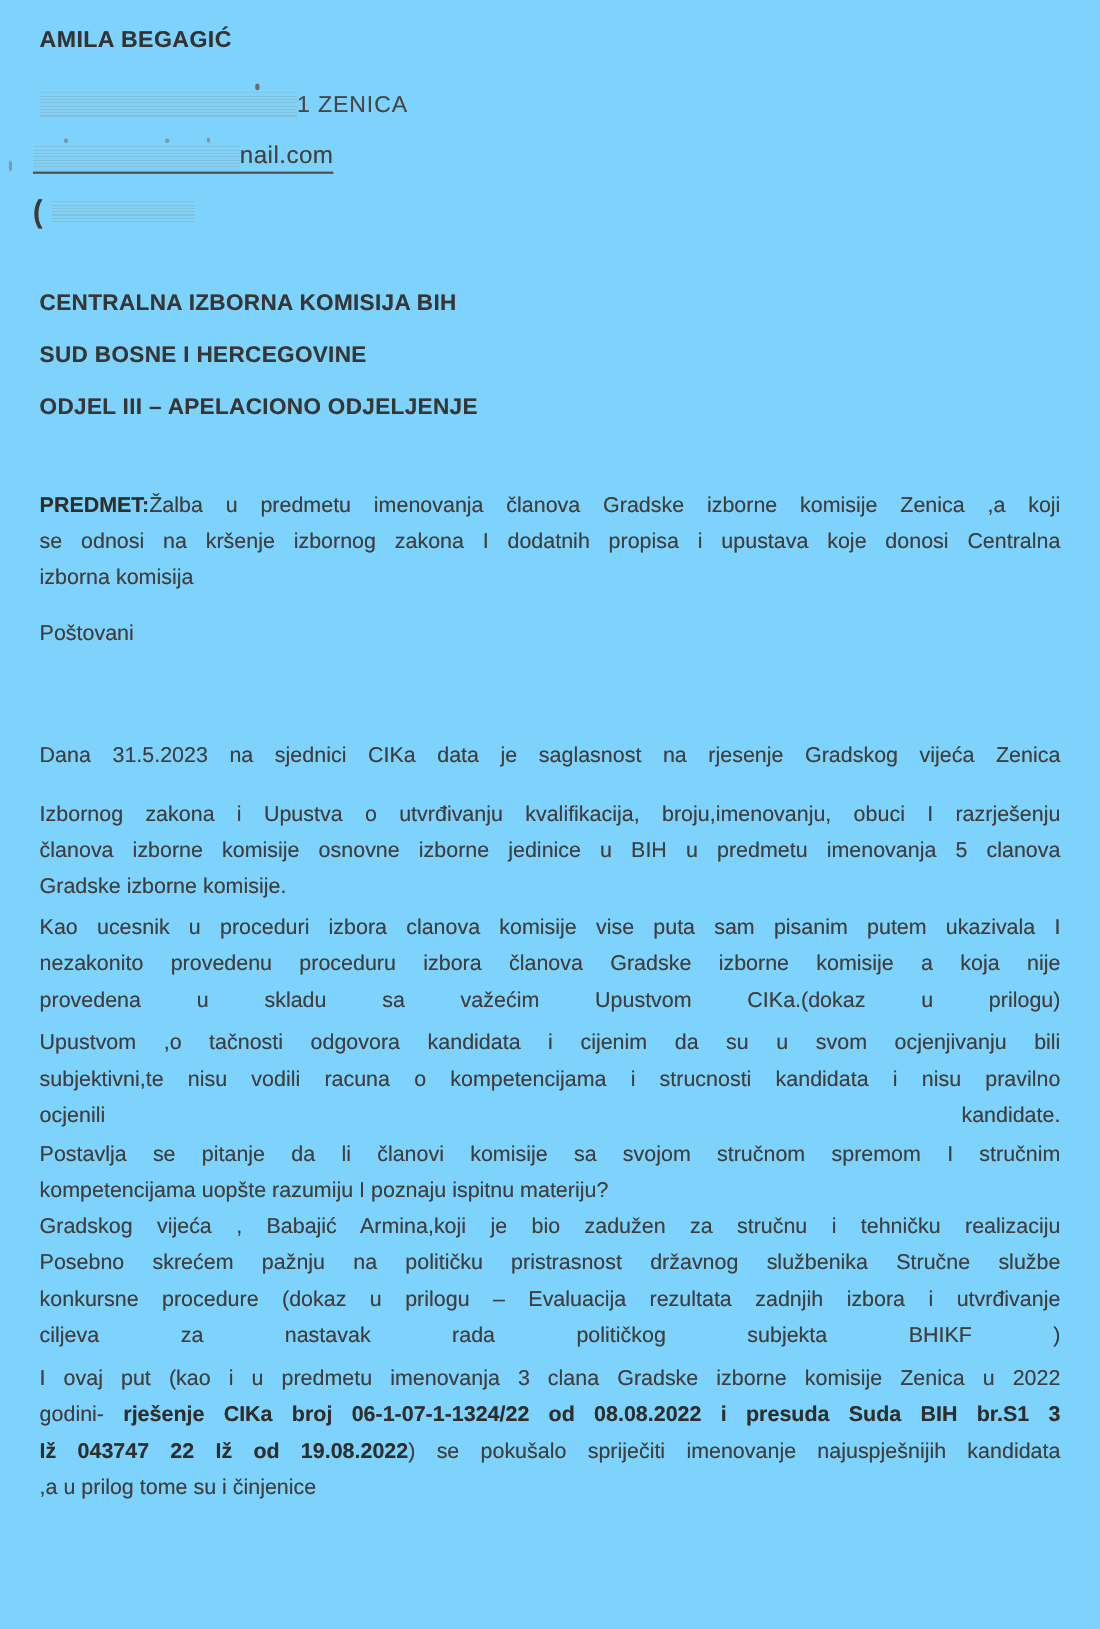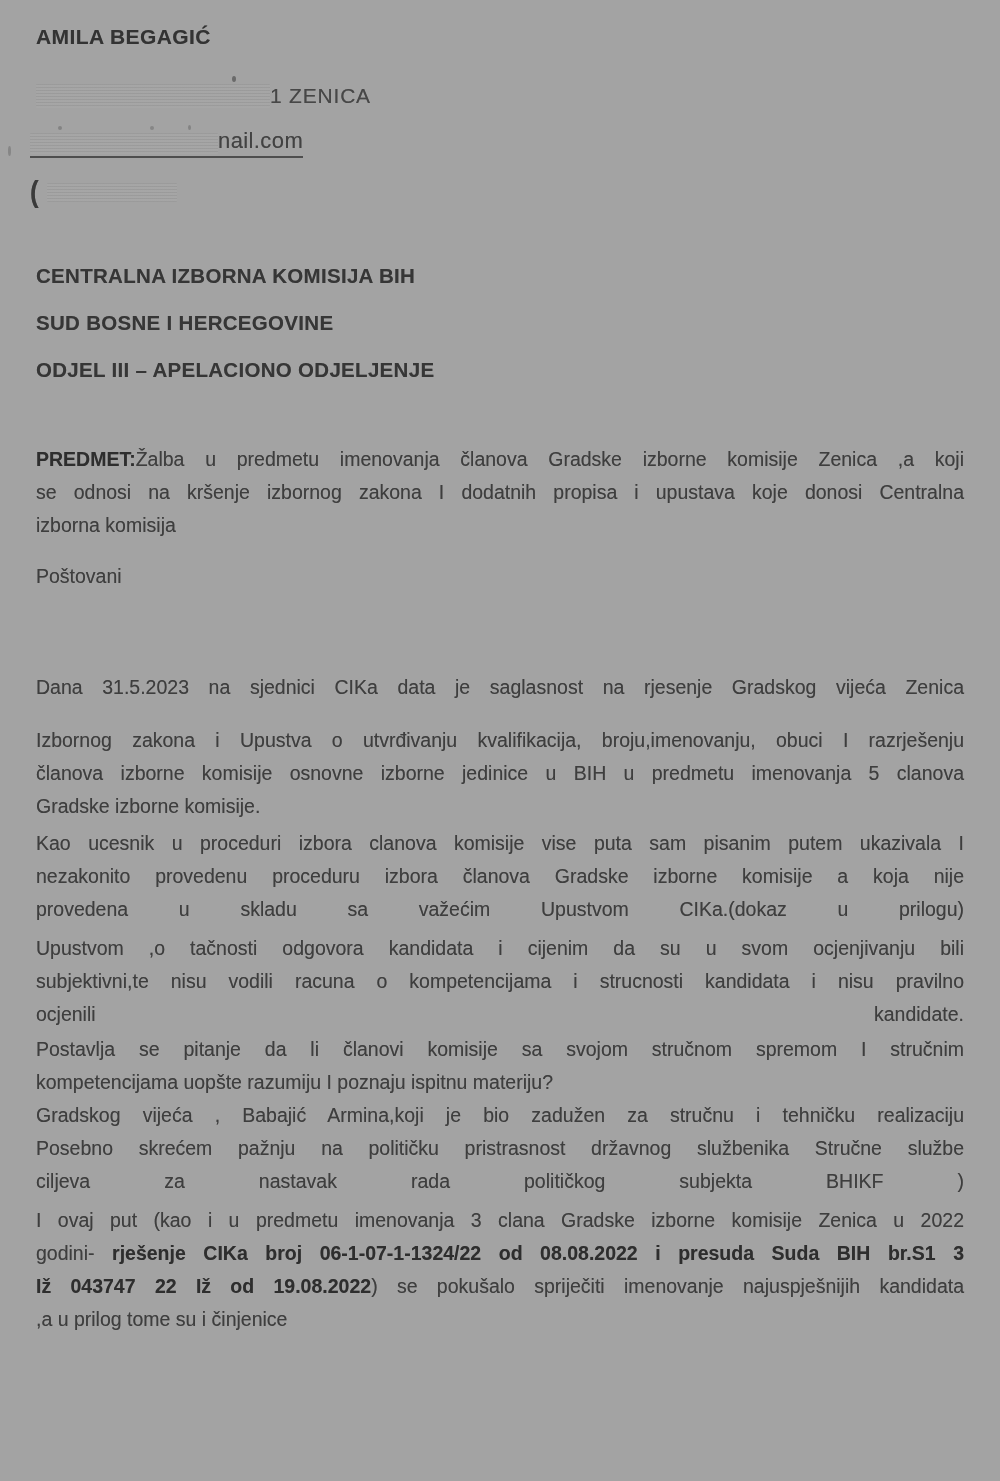--- a/index.html
+++ b/index.html
@@ -1,21 +1,21 @@
 <!DOCTYPE html>
 <html><head>
 <meta charset="utf-8">
 <style>
   * { margin: 0; padding: 0; box-sizing: border-box; }
   html, body { background: #ffffff; }
   .page {
     position: relative;
     width: 1000px;
     height: 1481px;
-    background: #a3a3a3;
+    background: #7dd3fc;
     overflow: hidden;
     font-family: "Liberation Sans", "DejaVu Sans", sans-serif;
     color: #3e3e3e;
     padding: 0 36px;
     text-shadow: 0 0 0.5px rgba(90,90,90,0.65);
   }
 
   
   .sender-name {
     margin-top: 24px;
@@ -185,20 +185,21 @@
       <div class="para" data-name="paragraph-4">
         <div class="ln j" data-name="paragraph-4-line-2"><span data-name="text-segment">Upustvom ,o tačnosti odgovora kandidata i cijenim da su u svom ocjenjivanju bili</span></div>
         <div class="ln j" data-name="paragraph-4-line-3"><span data-name="text-segment">subjektivni,te nisu vodili racuna o kompetencijama i strucnosti kandidata i nisu pravilno</span></div>
         <div class="ln j" data-name="paragraph-4-line-4"><span data-name="text-segment">ocjenili kandidate.</span></div>
       </div>
       <div class="para" data-name="paragraph-5">
         <div class="ln j" data-name="paragraph-5-line-1"><span data-name="text-segment">Postavlja se pitanje da li članovi komisije sa svojom stručnom spremom I stručnim</span></div>
         <div class="ln l" data-name="paragraph-5-line-2"><span data-name="text-segment">kompetencijama uopšte razumiju I poznaju ispitnu materiju?</span></div>
         <div class="ln j" data-name="paragraph-5-line-4"><span data-name="text-segment">Gradskog vijeća , Babajić Armina,koji je bio zadužen za stručnu i tehničku realizaciju</span></div>
         <div class="ln j" data-name="paragraph-5-line-3"><span data-name="text-segment">Posebno skrećem pažnju na političku pristrasnost državnog službenika Stručne službe</span></div>
+        <div class="ln j" data-name="paragraph-5-line-5"><span data-name="text-segment">konkursne procedure (dokaz u prilogu – Evaluacija rezultata zadnjih izbora i utvrđivanje</span></div>
         <div class="ln j" data-name="paragraph-5-line-6"><span data-name="text-segment">ciljeva za nastavak rada političkog subjekta BHIKF )</span></div>
       </div>
       <div class="para" data-name="paragraph-6">
         <div class="ln j" data-name="paragraph-6-line-1"><span data-name="text-segment">I ovaj put (kao i u predmetu imenovanja 3 clana Gradske izborne komisije Zenica u 2022</span></div>
         <div class="ln j" data-name="paragraph-6-line-2"><span data-name="text-segment">godini- </span><span class="b" data-name="bold-text-segment">rješenje CIKa broj 06-1-07-1-1324/22 od 08.08.2022 i presuda Suda BIH br.S1 3</span></div>
         <div class="ln j" data-name="paragraph-6-line-3"><span class="b" data-name="bold-text-segment">Iž 043747 22 Iž od 19.08.2022</span><span data-name="text-segment">) se pokušalo spriječiti imenovanje najuspješnijih kandidata</span></div>
         <div class="ln l" data-name="paragraph-6-line-4"><span data-name="text-segment">,a u prilog tome su i činjenice</span></div>
       </div>
     </div>
 

